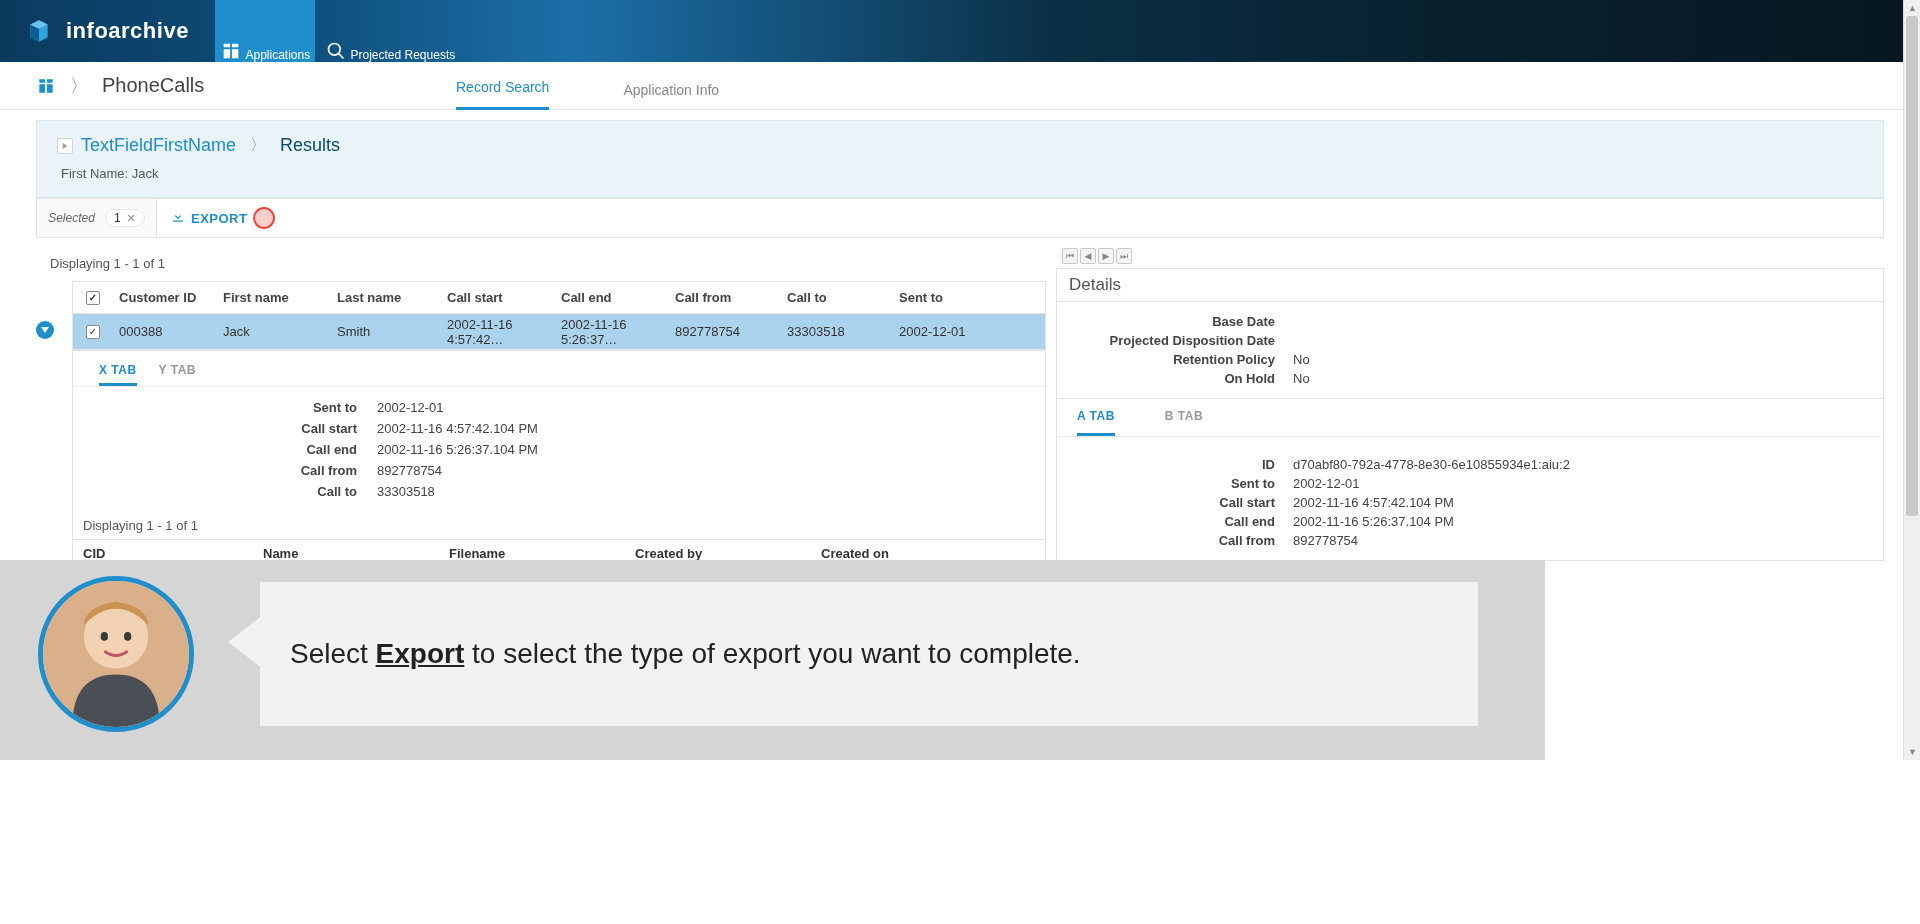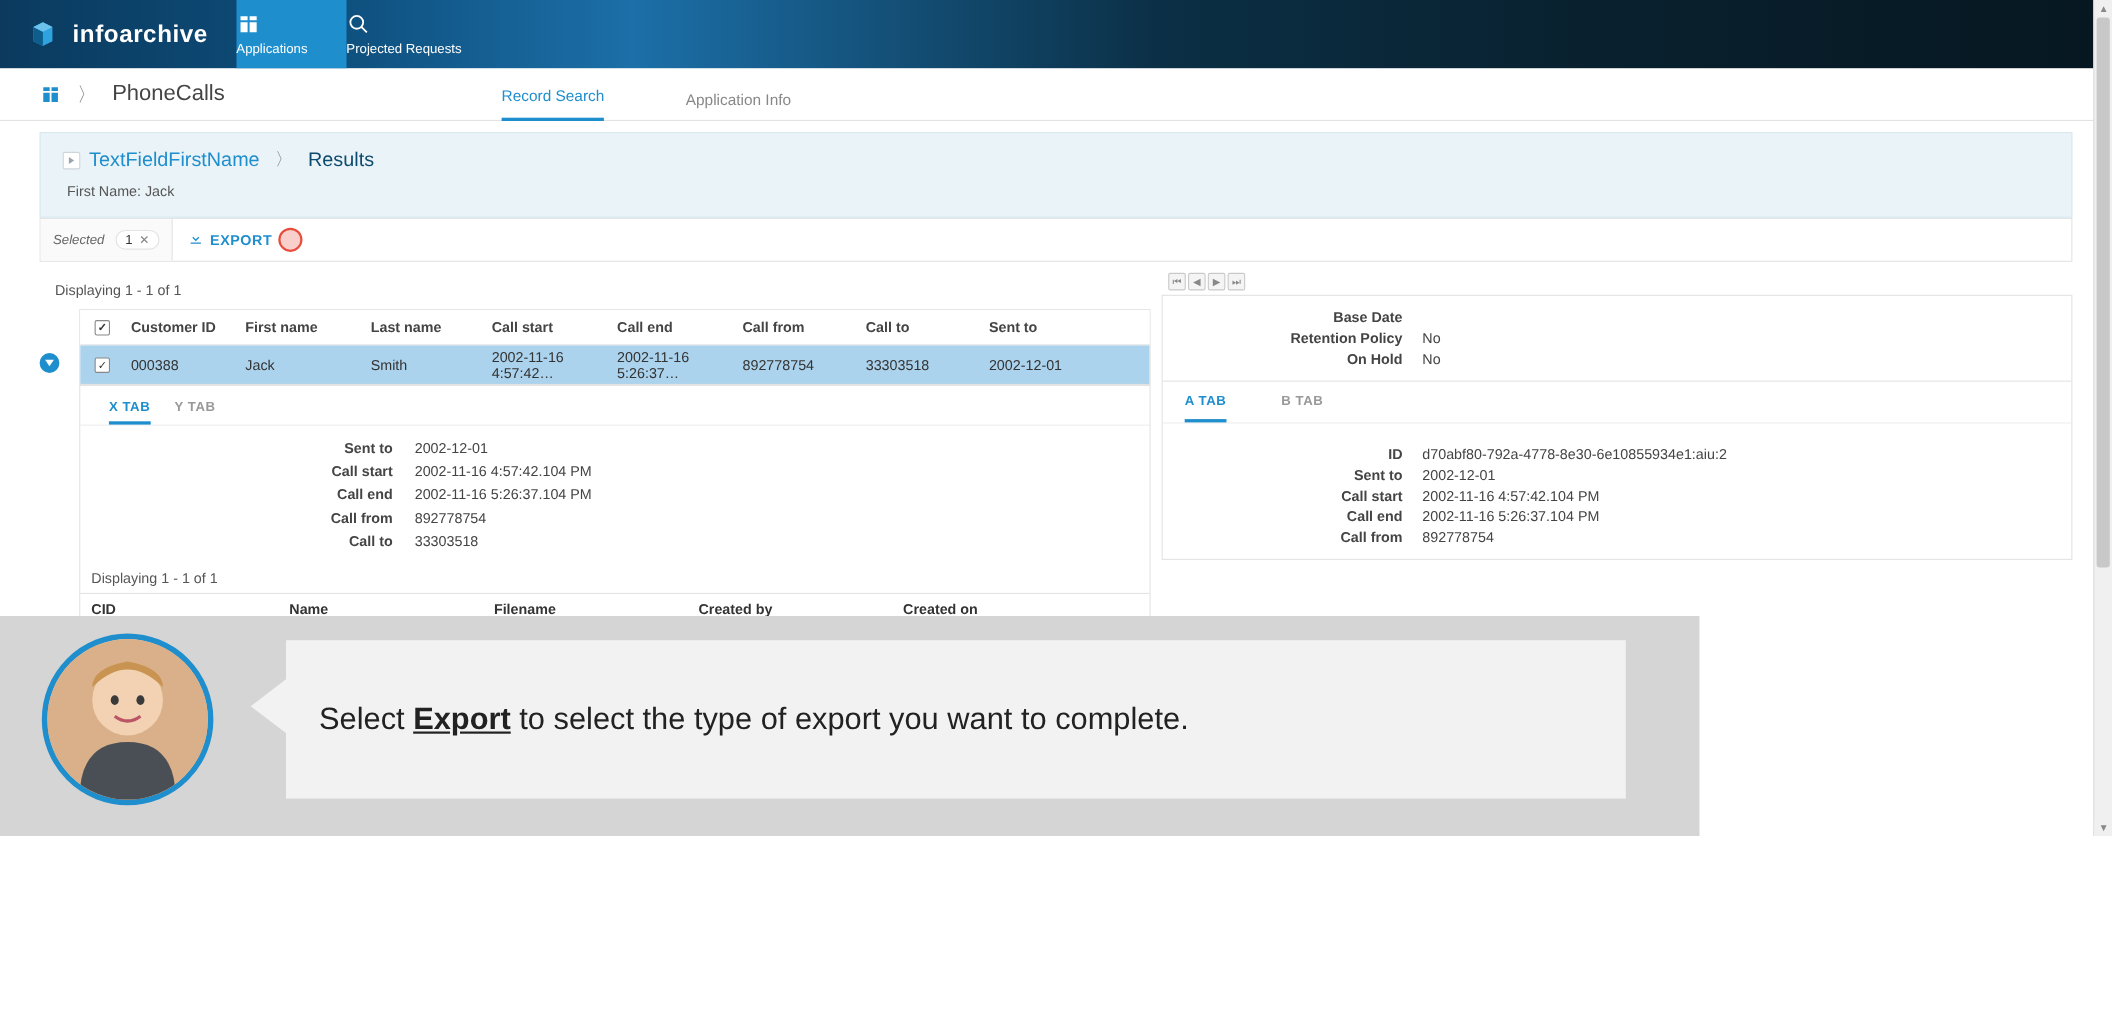--- a/index.html
+++ b/index.html
@@ -12,21 +12,21 @@
     height: 62px;
     background: linear-gradient(90deg, #0b3a5e 0%, #0d4d7a 15%, #1c6fa8 30%, #0b2f45 55%, #09212f 75%, #061720 100%);
     display: flex;
     align-items: stretch;
     color: #fff;
   }
   .logo-block { display:flex; align-items:center; padding:0 26px; gap:14px;text-align:right; }
   .logo-mark { width:26px; height:26px; display:flex; align-items:center; justify-content:center; }
   .logo-text { font-size:22px; font-weight:600; letter-spacing:0.5px; }
 
-  .nav-item { width:100px; display:flex; flex-direction:column; align-items:flex-start; justify-content:center; gap:4px; cursor:pointer; }
+  .nav-item { width:100px; display:flex; flex-direction:row; align-items:flex-end; justify-content:center; gap:4px; cursor:pointer; }
   .nav-item.active { background:#1f8ecd; }
   .nav-icon { width:22px; height:22px; display:flex; align-items:center; justify-content:center; }
   .nav-label { font-size:12px; }
   .nav-item.bg { width:150px; }
 
   .user-block { margin-left:auto; display:flex; align-items:center; gap:10px; padding:0 24px; font-size:13px; color:#e2e7ea; }
   .avatar-icon { width:26px; height:26px; border-radius:50%; background:#c8cfd4; display:flex; align-items:center; justify-content:center; }
   .caret-down { width:0; height:0; border-left:4px solid transparent; border-right:4px solid transparent; border-top:5px solid #e2e7ea; }
 
   
@@ -286,23 +286,28 @@
   </div>
 
   <div class="results-right">
     <div class="pane-controls">
       <span class="pc-btn">⏮</span>
       <span class="pc-btn">◀</span>
       <span class="pc-btn">▶</span>
       <span class="pc-btn">⏭</span>
     </div>
     <div class="details-panel">
+      <div class="details-title">Details</div>
       <div class="meta-block">
         <div class="meta-row">
             <div class="meta-label">Base Date</div>
+            <div class="meta-val"></div>
+          </div>
+        <div class="meta-row">
+            <div class="meta-label">Projected Disposition Date</div>
             <div class="meta-val"></div>
           </div>
         <div class="meta-row">
             <div class="meta-label">Retention Policy</div>
             <div class="meta-val">No</div>
           </div>
         <div class="meta-row">
             <div class="meta-label">On Hold</div>
             <div class="meta-val">No</div>
           </div>

